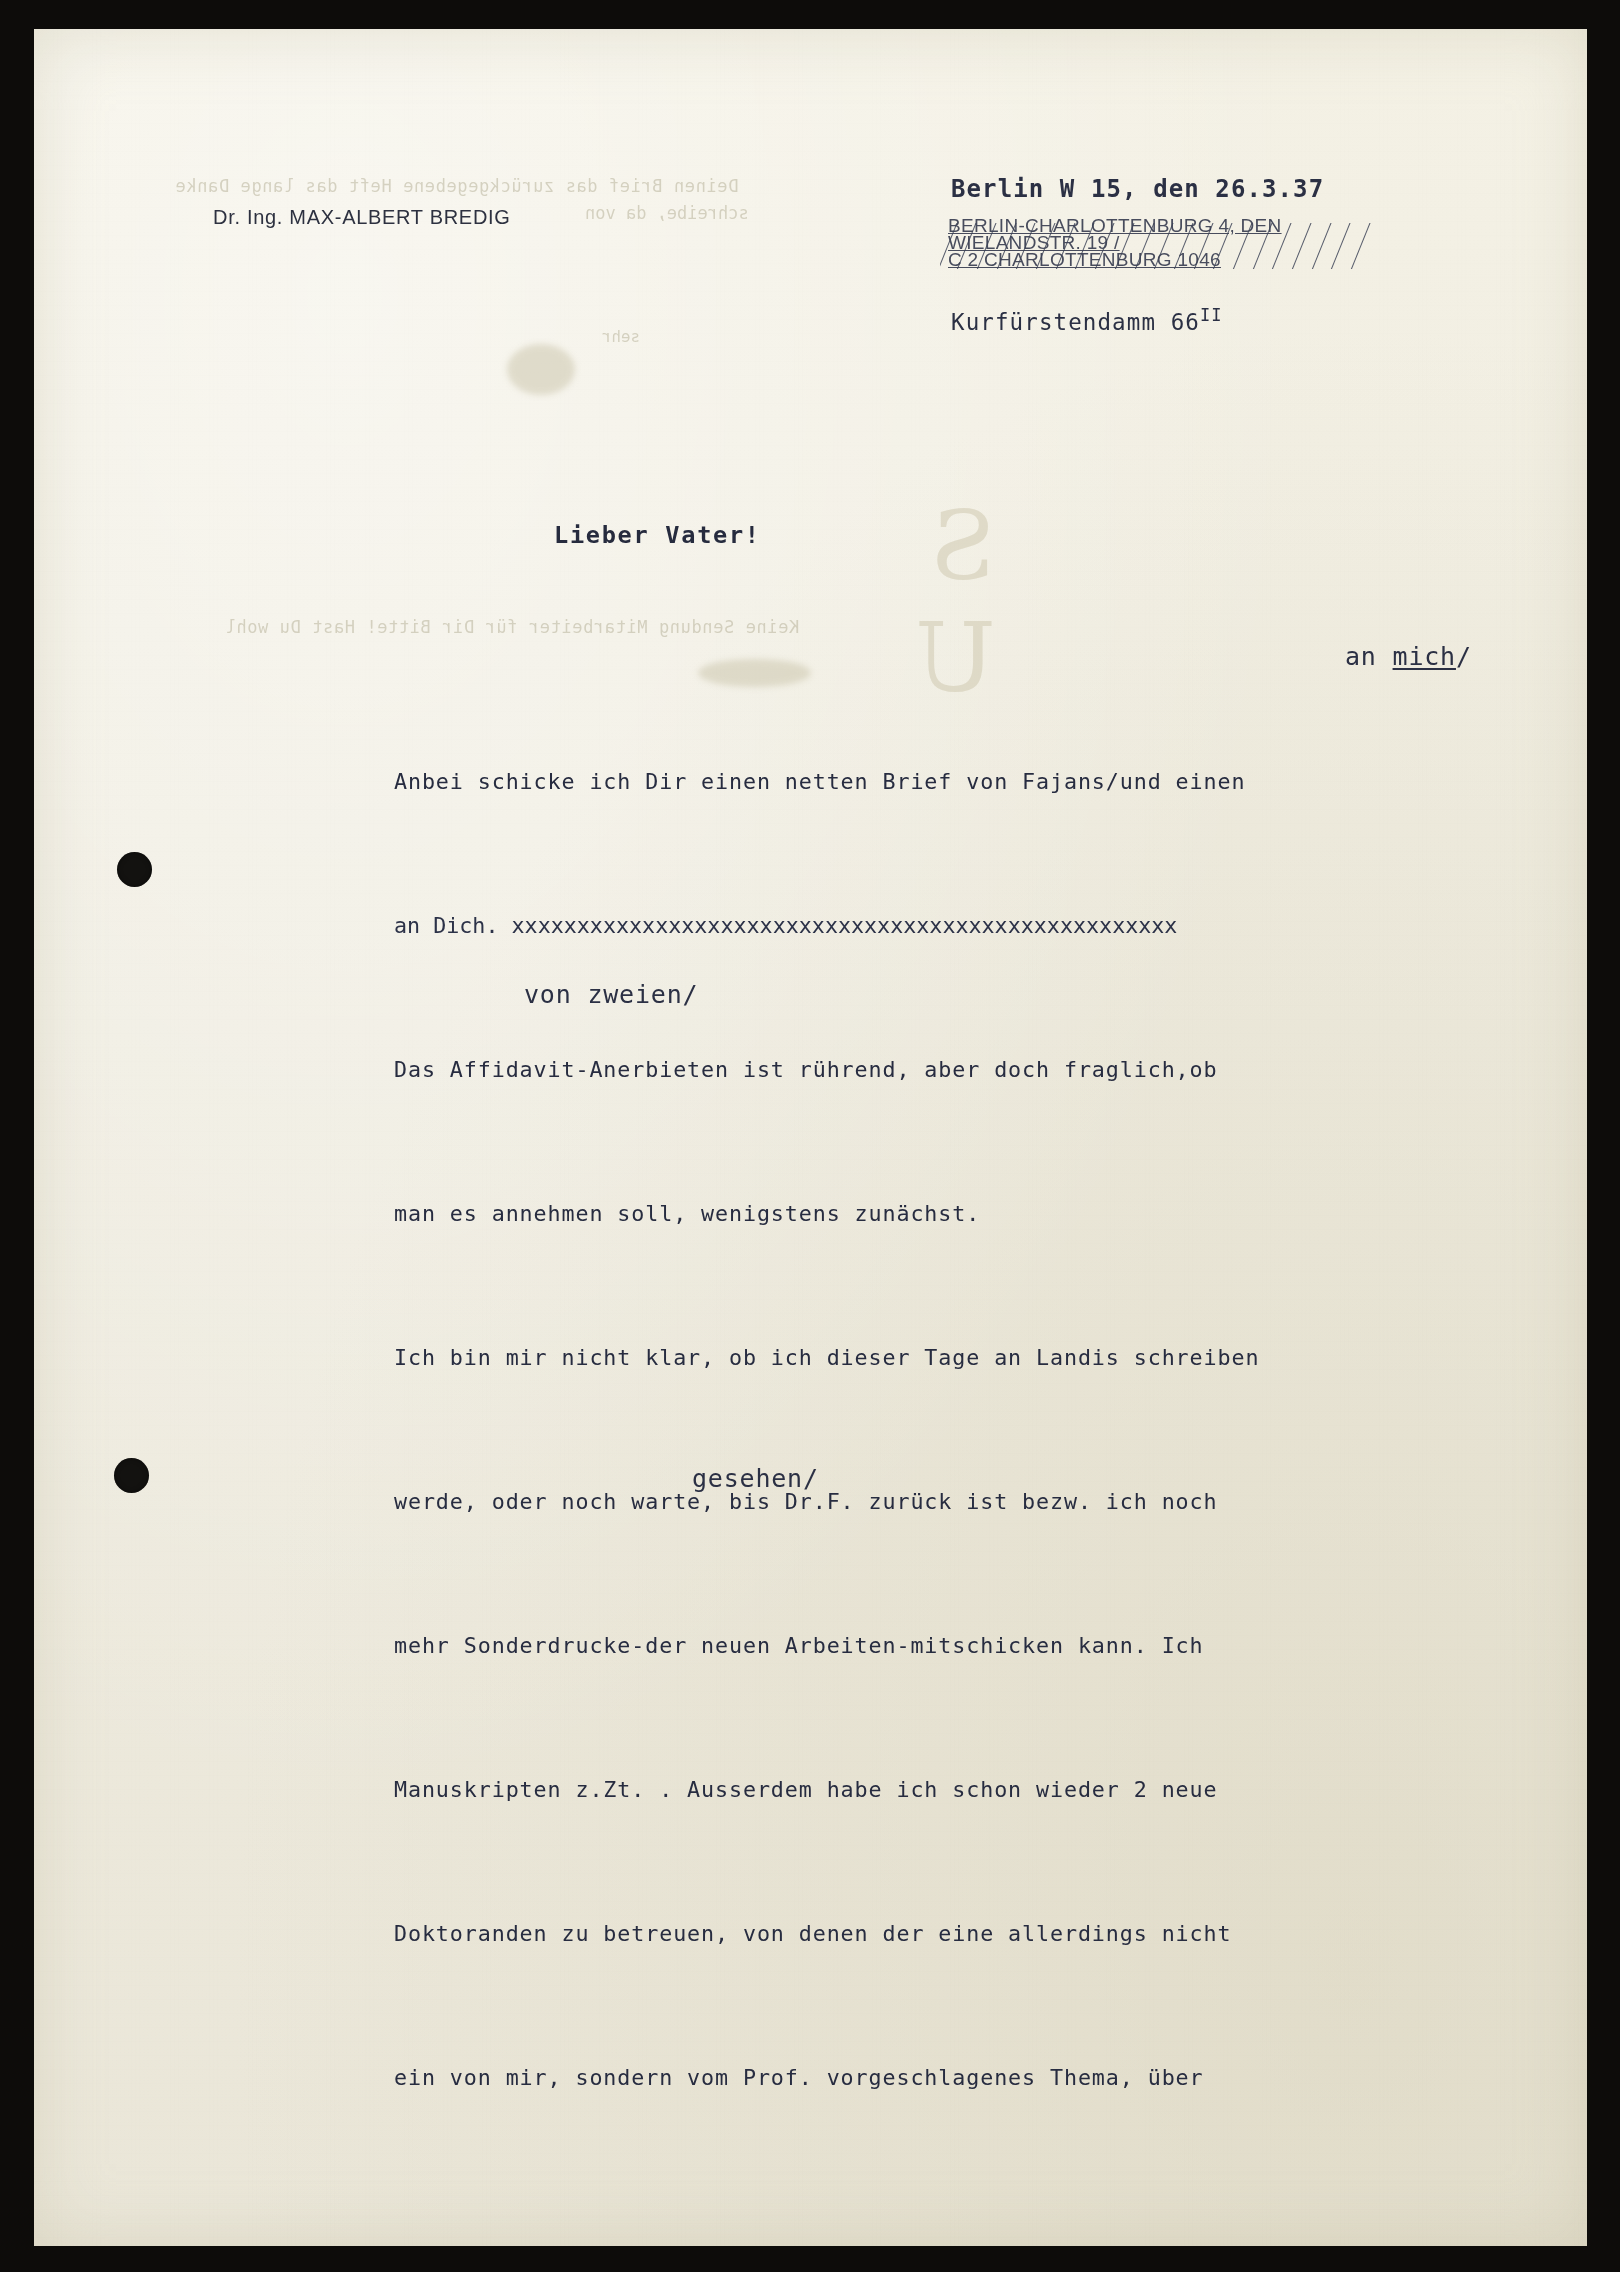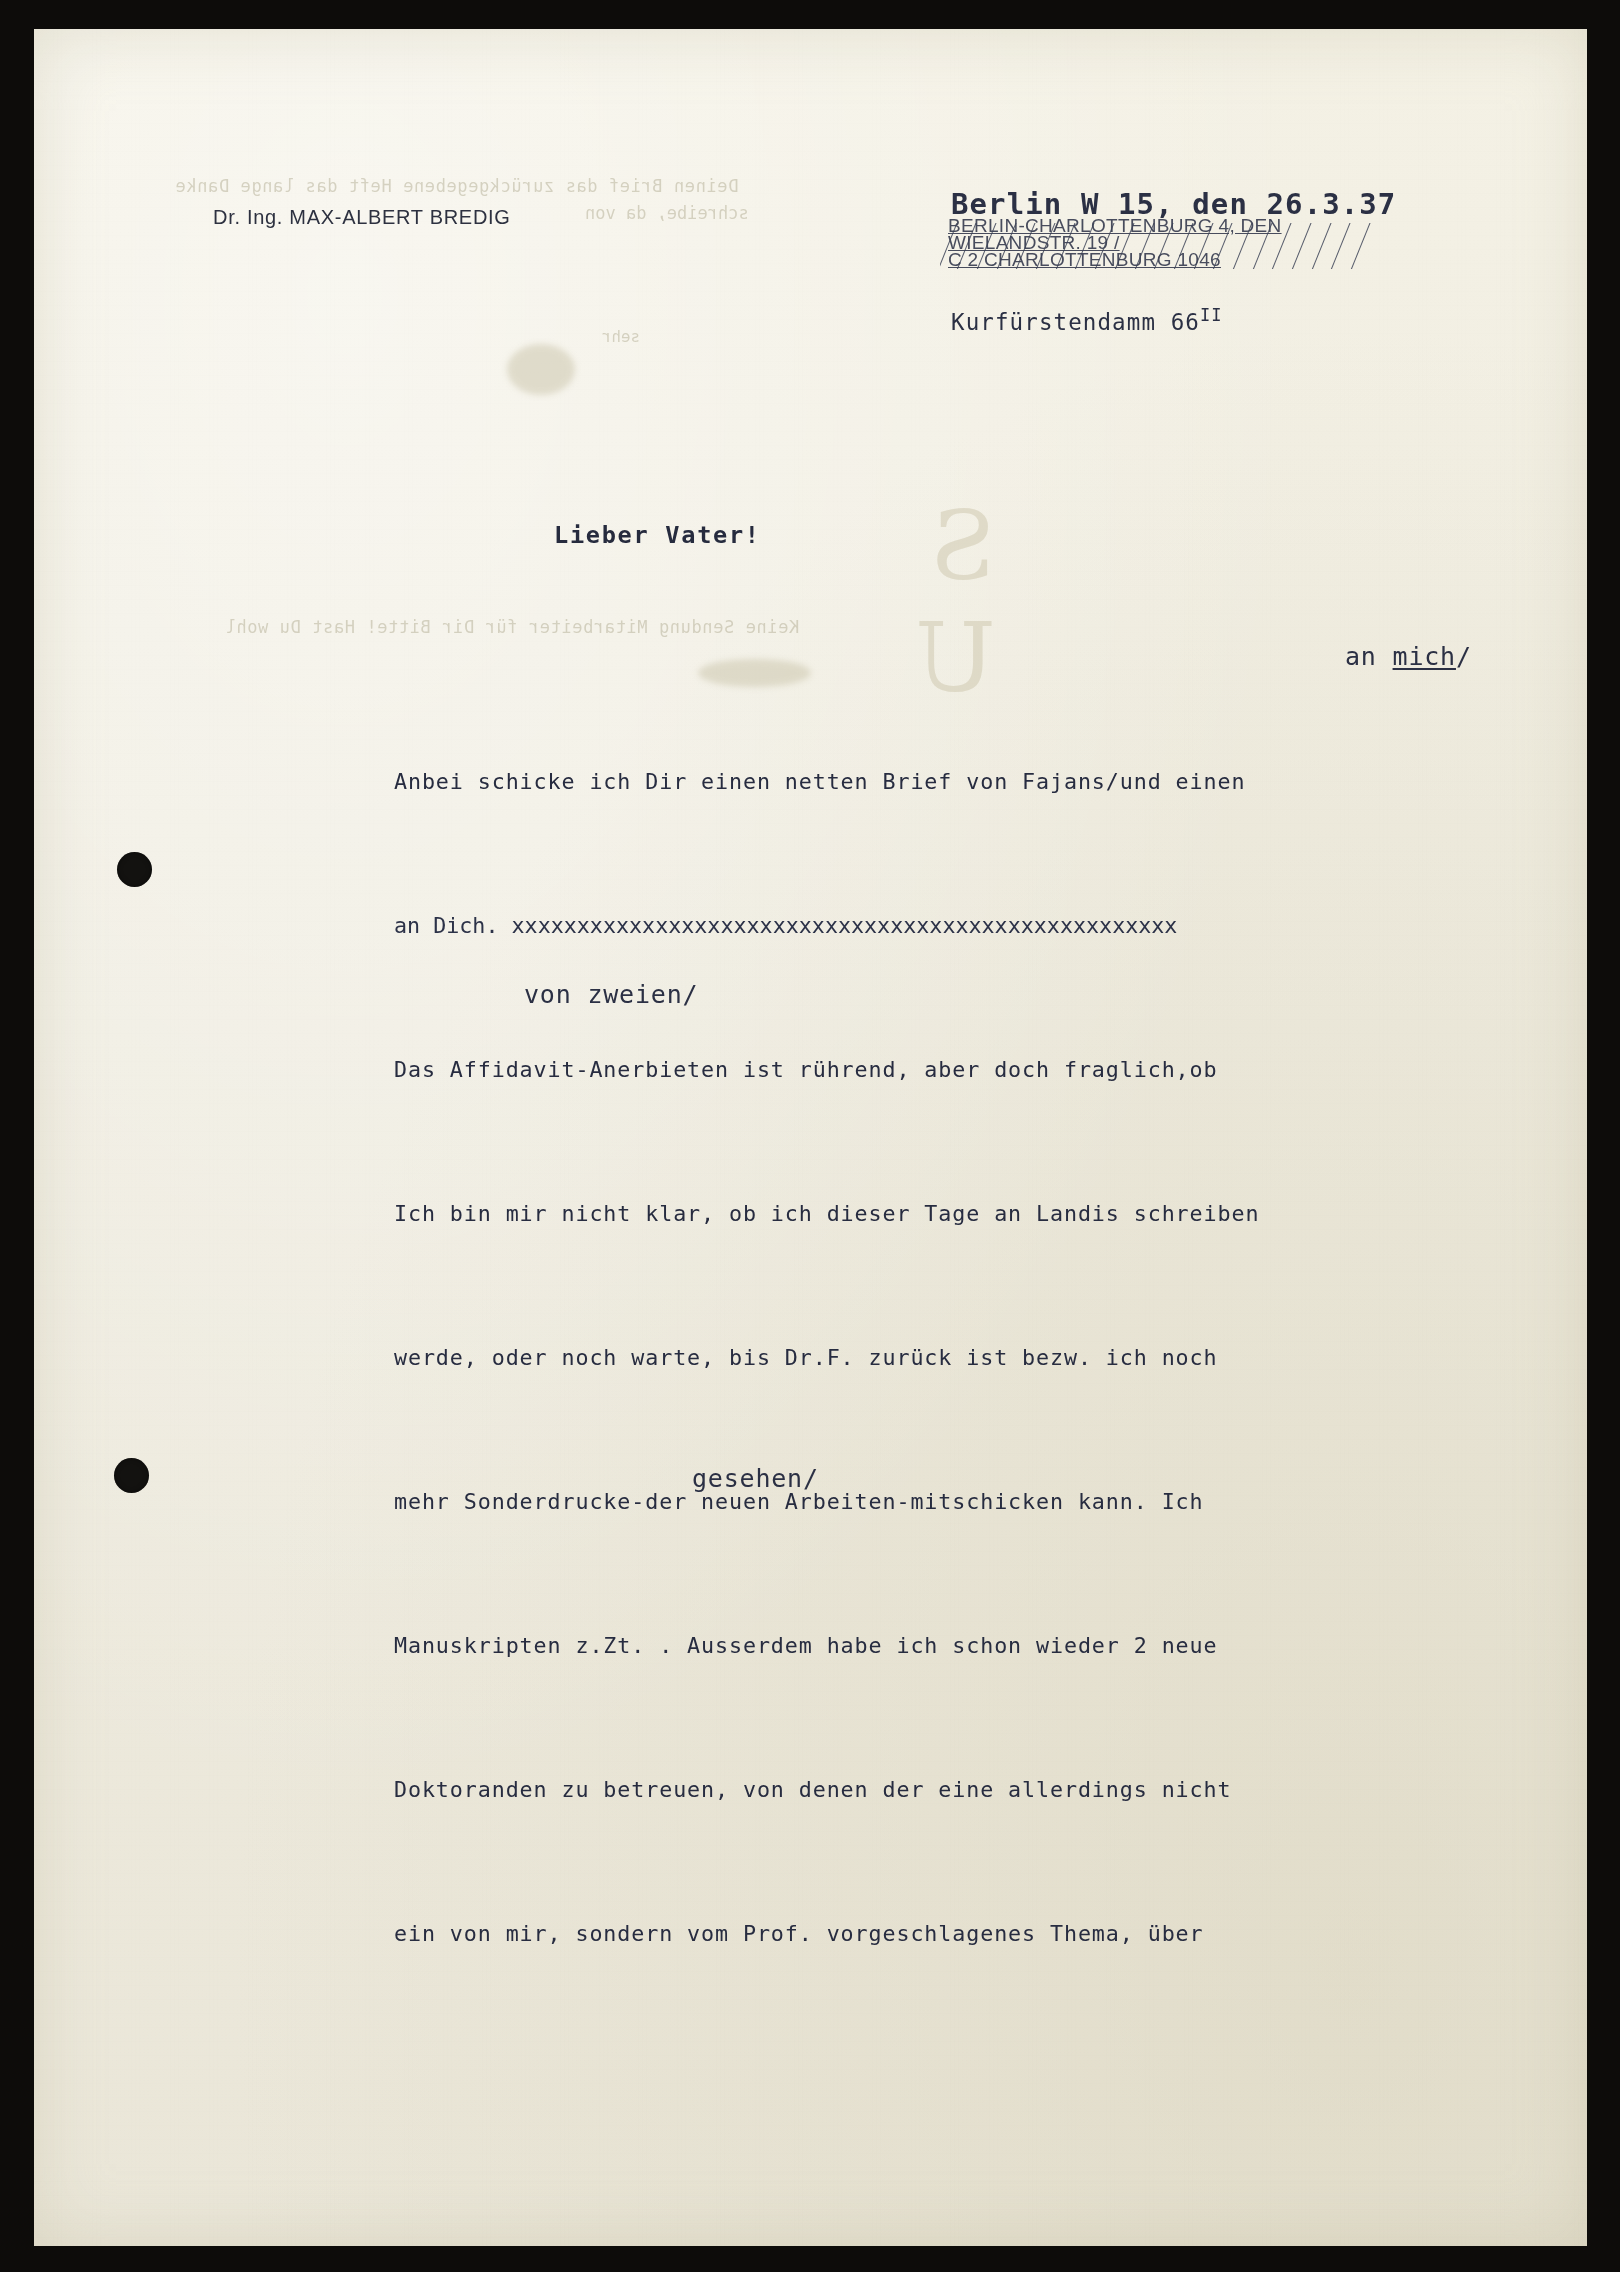--- a/index.html
+++ b/index.html
@@ -112,22 +112,22 @@
     height: 68px;
     background: #3b4256;
     transform: rotate(22deg);
     opacity: .85;
   }
 
   
   #typed-place {
     position: absolute;
     left: 917px;
-    top: 158px;
-    font-size: 29px;
+    top: 146px;
+    font-size: 24px;
     letter-spacing: 1.1px;
     color: #2b3044;
     white-space: nowrap;
     font-weight: bold;
   }
   #typed-address {
     position: absolute;
     left: 917px;
     top: 276px;
     font-size: 22.5px;
@@ -248,20 +248,21 @@
 
     <div id="typed-place">Berlin W 15,  den 26.3.37</div>
     <div id="typed-address"><span>Kurfürstendamm 66</span><sup>II</sup></div>
 
     <div id="salutation">Lieber Vater!</div>
 
     <div id="body">
       <span class="ln">Anbei schicke ich Dir einen netten Brief von Fajans/und einen</span>
       <span class="ln strike-row">an Dich. xxxxxxxxxxxxxxxxxxxxxxxxxxxxxxxxxxxxxxxxxxxxxxxxxxx</span>
       <span class="ln">Das Affidavit-Anerbieten ist rührend, aber doch fraglich,ob</span>
+      <span class="ln">man es annehmen soll, wenigstens zunächst.</span>
       <span class="ln">Ich bin mir nicht klar, ob ich dieser Tage an Landis schreiben</span>
       <span class="ln">werde, oder noch warte, bis Dr.F. zurück ist bezw. ich noch</span>
       <span class="ln">mehr Sonderdrucke-der neuen Arbeiten-mitschicken kann. Ich</span>
       <span class="ln">Manuskripten z.Zt. . Ausserdem habe ich schon wieder 2 neue</span>
       <span class="ln">Doktoranden zu betreuen, von denen der eine allerdings nicht</span>
       <span class="ln">ein von mir, sondern vom Prof. vorgeschlagenes Thema, über</span>
       
       
       
       

